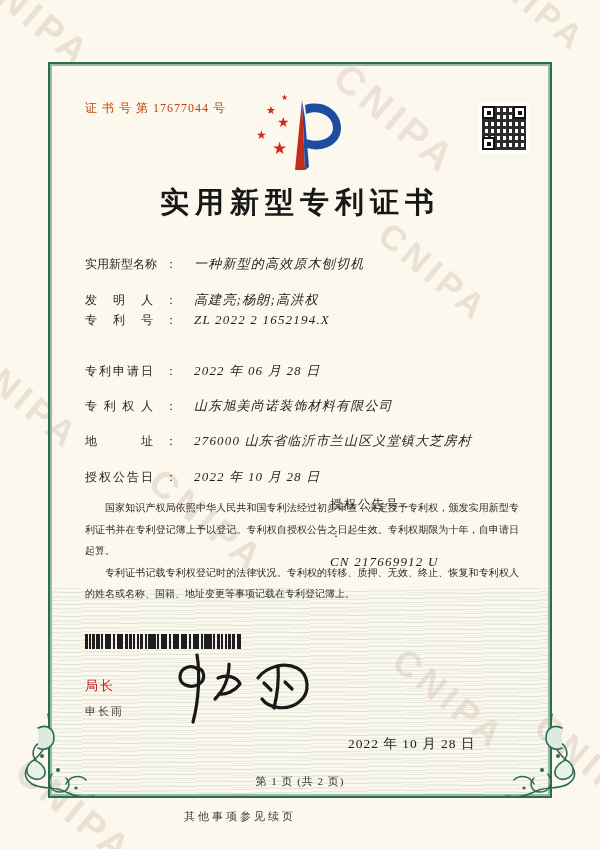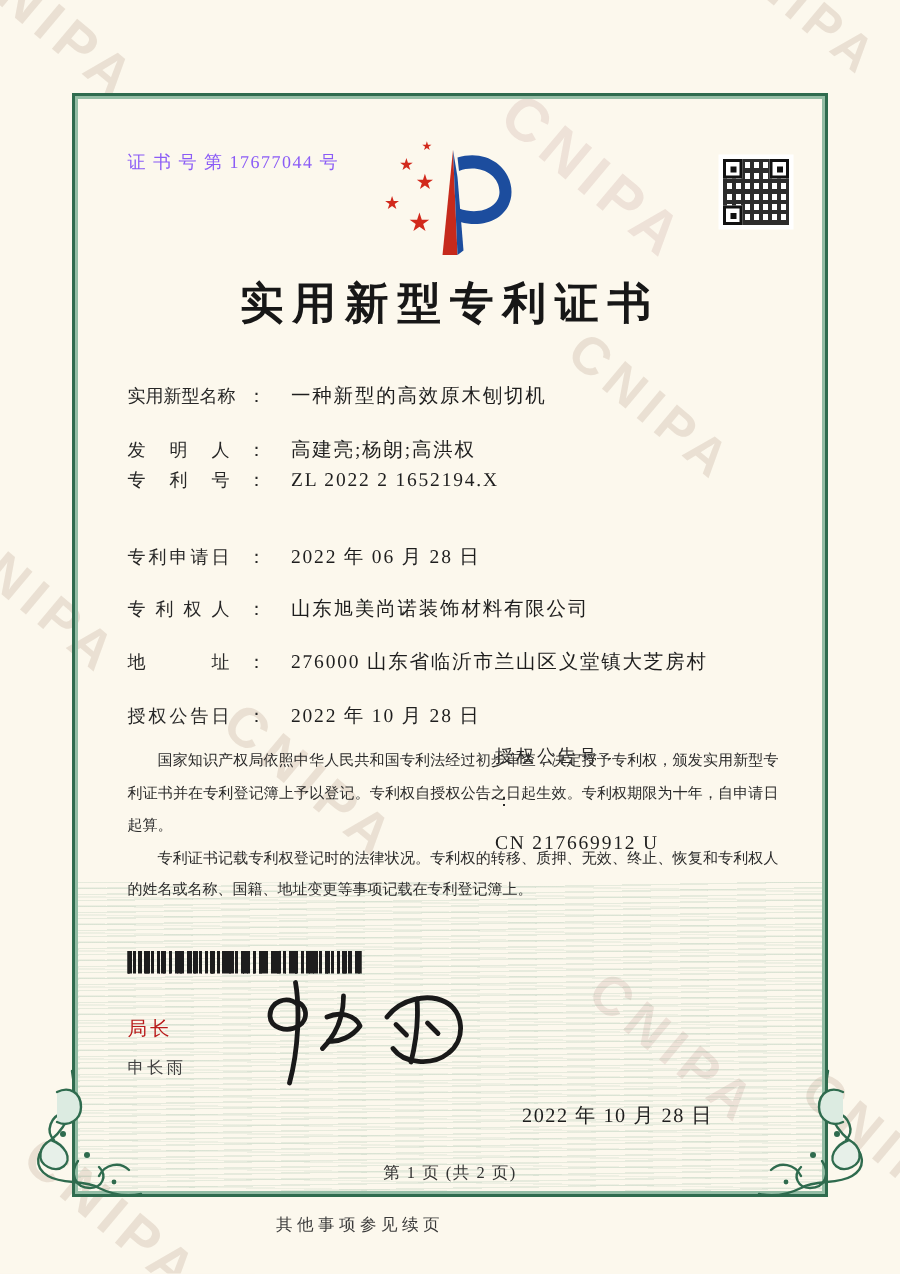--- a/index.html
+++ b/index.html
@@ -38,21 +38,21 @@
       repeating-linear-gradient(181deg, rgba(116,164,136,0.10) 0px, rgba(116,164,136,0.10) 1px, transparent 1px, transparent 6px);
   }
 
   .flourish { position:absolute; z-index:4; width:92px; height:92px; }
   .flourish.fl-left  { left:8px;  top:712px; }
   .flourish.fl-right { left:500px; top:712px; transform:scaleX(-1); }
 
   
   .cert-no {
     position:absolute; left:85px; top:100px; z-index:3;
-    font-size:12px; letter-spacing:1px; color:#8b5cf6;
+    font-size:12px; letter-spacing:1px; color:#c2410c;
   }
   .logo { position:absolute; left:252px; top:90px; width:96px; height:86px; z-index:3; }
   .logo .star { position:absolute; color:#d2291c; line-height:1; z-index:2; }
   .logo svg { position:absolute; inset:0; }
   .qr {
     position:absolute; left:479px; top:103px; width:50px; height:50px; z-index:3;
     background:#fff; padding:3px;
   }
   .qr .modules {
     position:absolute; inset:3px;
@@ -71,21 +71,21 @@
     letter-spacing:6px;
   }
 
   
   .row { position:absolute; left:85px; z-index:3; display:flex; align-items:baseline; color:#222; white-space:nowrap;gap:12px; }
   .row .lbl {
     display:inline-block; width:68px; font-size:12px; color:#272727;
     text-align:justify; text-align-last:justify;
   }
   .row .colon { font-size:12px; margin-right:5px; color:#272727; }
-  .row .val { font-size:13px; letter-spacing:1.2px; color:#1e1e1e; }
+  .row .val { font-size:13px; letter-spacing:1.2px; color:#1e1e1e;font-style:italic; }
   .r1 { top:255px; } .r2 { top:291px; } .r3 { top:312px; } .r4 { top:362px; }
   .r5 { top:397px; } .r6 { top:432px; } .r7 { top:468px; }
   .row-grant { left:330px; top:496px;flex-direction:column; }
 
   
   .body-text {
     position:absolute; left:85px; top:497px; width:434px; z-index:3;
     font-size:10px; line-height:21.5px; color:#2b2b2b; text-align:justify;
   }
   .body-text p { text-indent:2em; }

